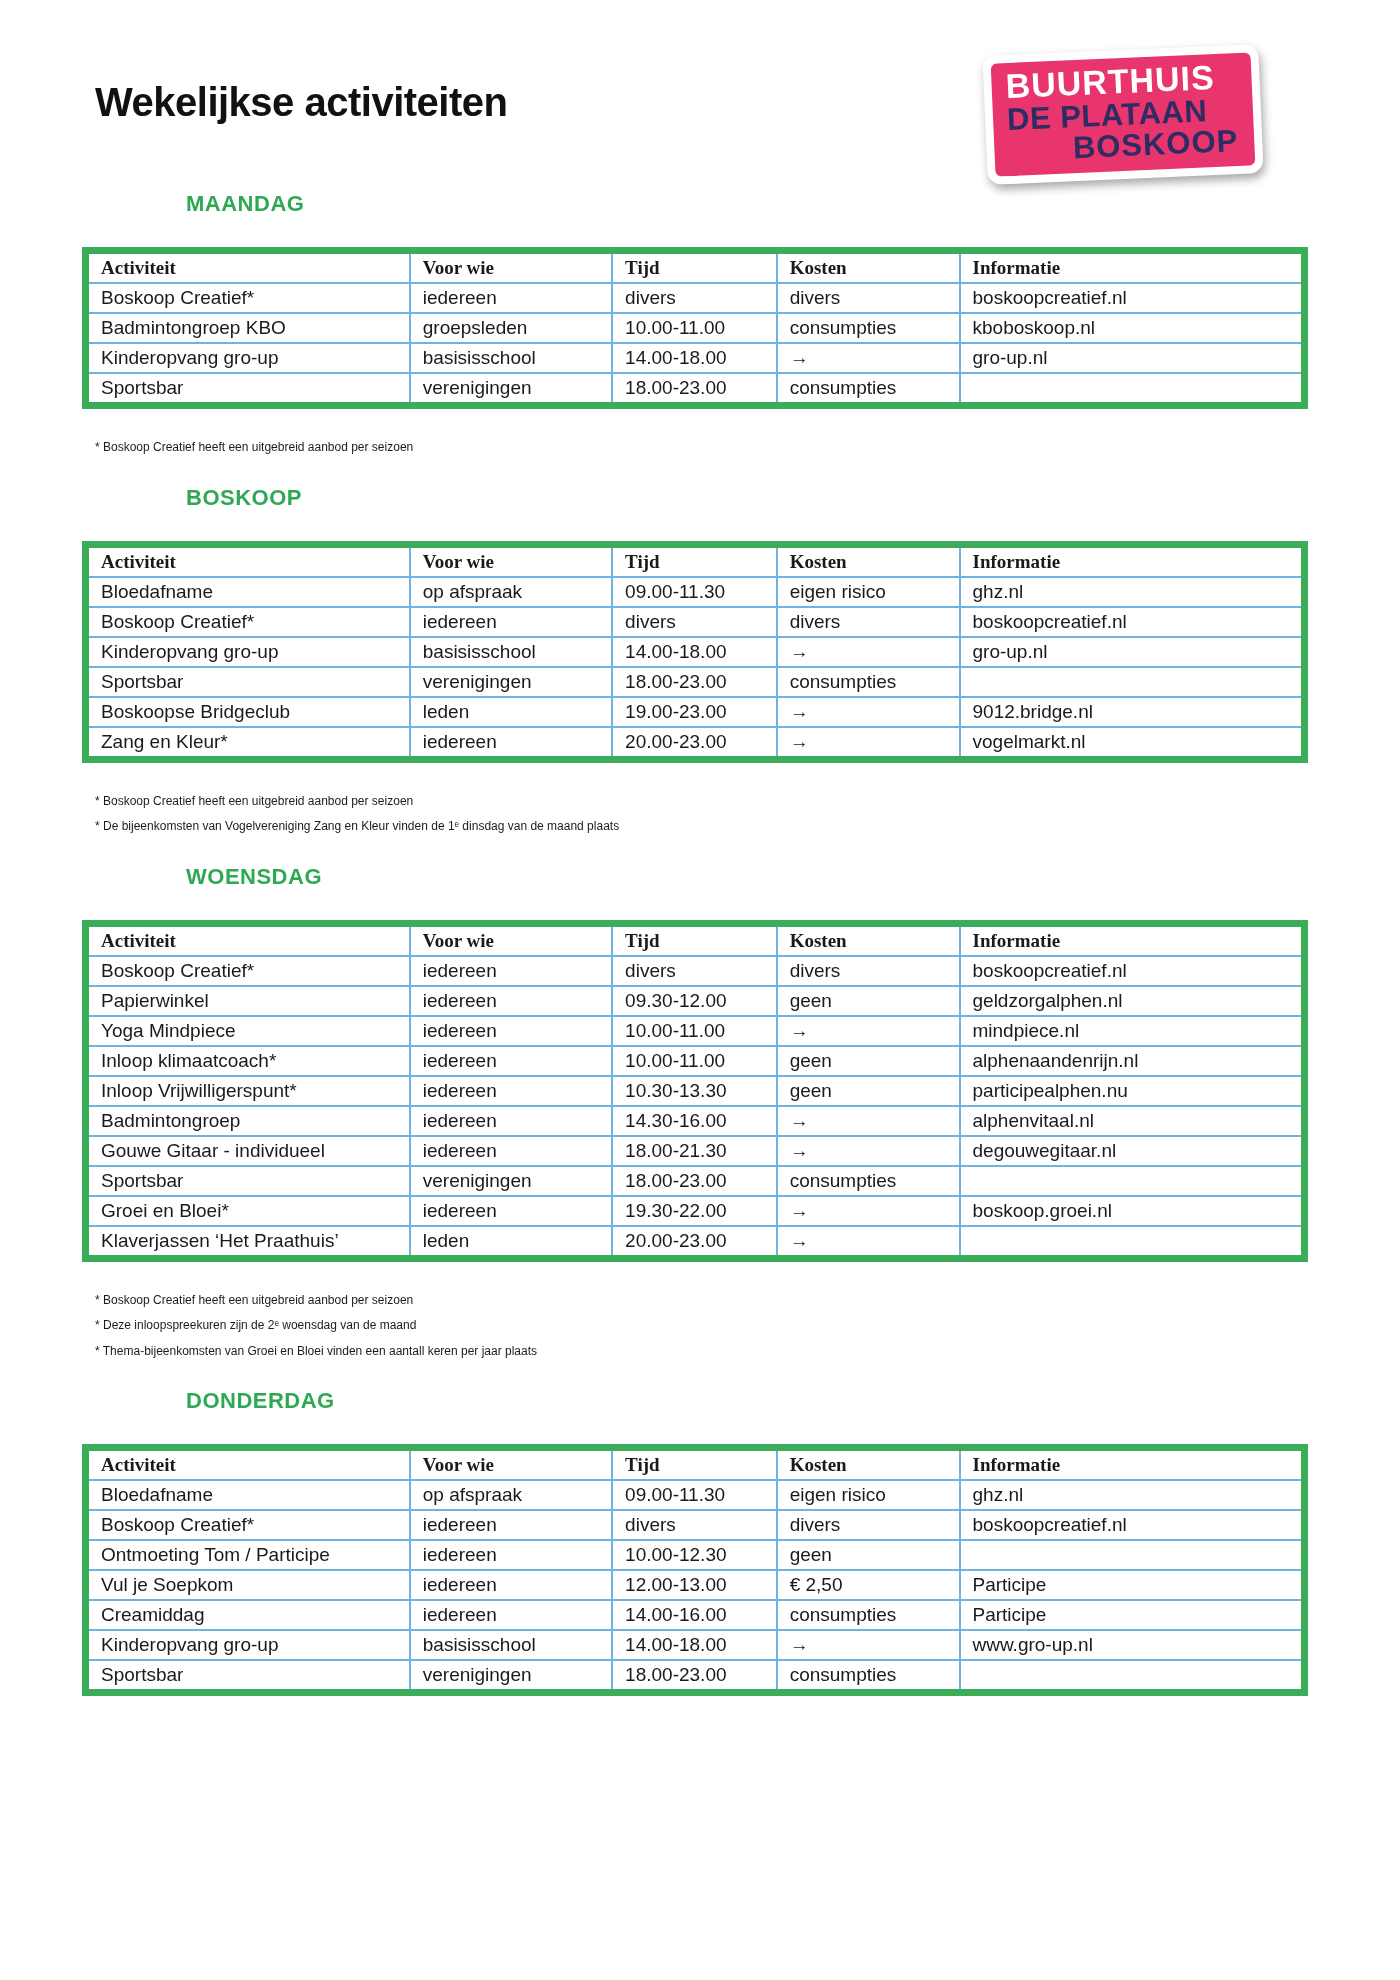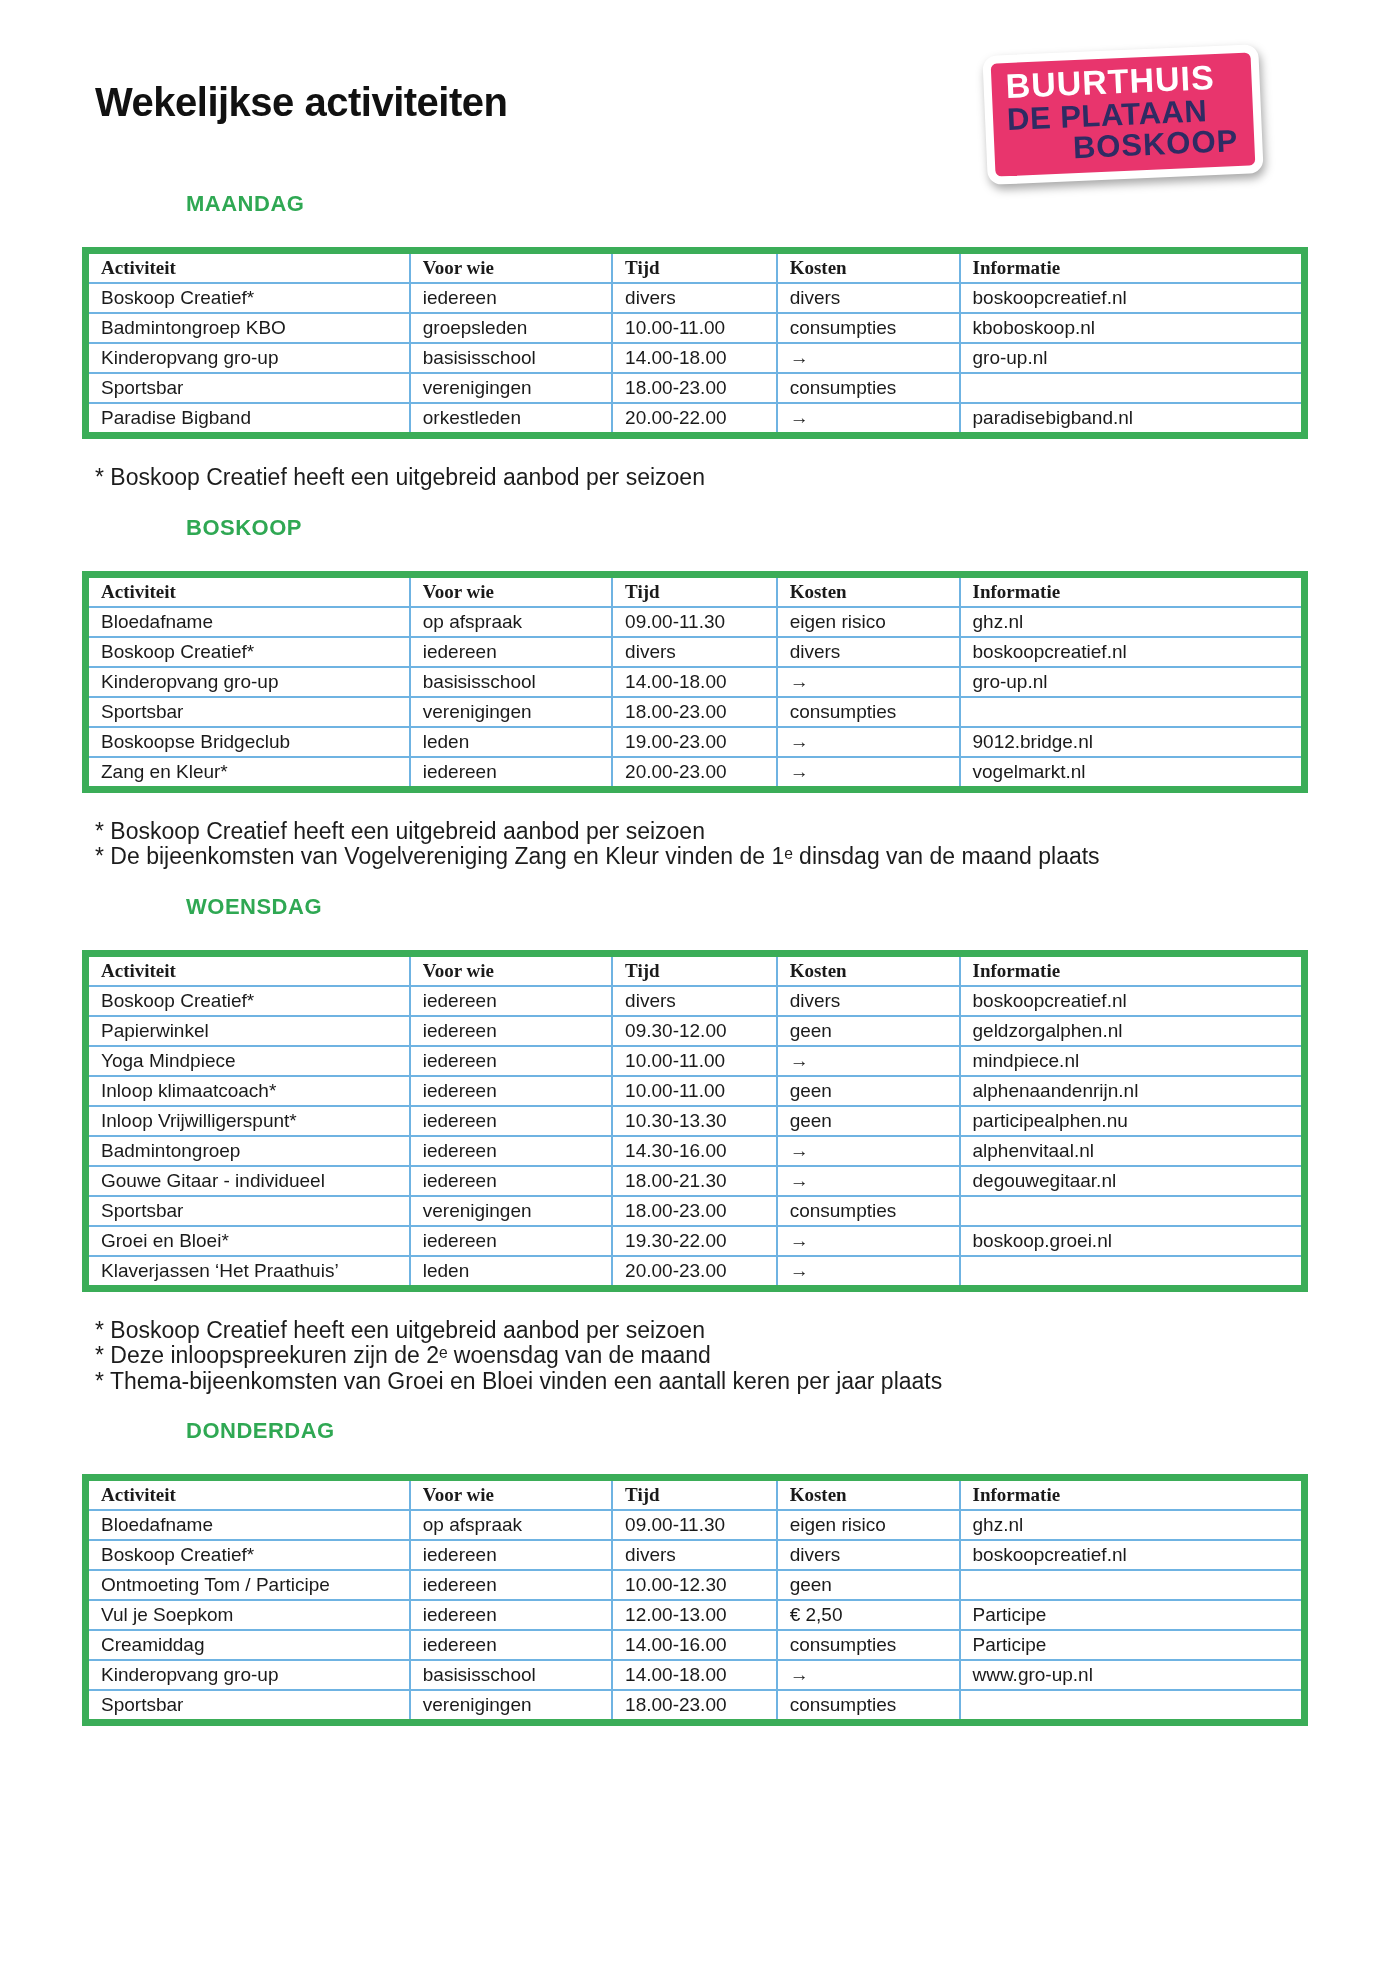--- a/index.html
+++ b/index.html
@@ -92,21 +92,21 @@
     overflow: hidden;
   }
   .day-table th {
     font-weight: bold;
     font-family: Liberation Serif, serif;
   }
   .footnotes {
     margin: 26px 0 0 95px;
   }
   .footnote {
-    font-size: 23px;
+    font-size: 12px;
     line-height: 25.5px;
     color: #1c1c1c;
   }
 </style>
 </head>
 <body>
 
 <div class="page">
 
   <h1 class="page-title">Wekelijkse activiteiten</h1>
@@ -158,27 +158,20 @@
               <td>14.00-18.00</td>
               <td>→</td>
               <td>gro-up.nl</td>
             </tr>
             <tr>
               <td>Sportsbar</td>
               <td>verenigingen</td>
               <td>18.00-23.00</td>
               <td>consumpties</td>
               <td></td>
-            </tr>
-            <tr>
-              <td>Paradise Bigband</td>
-              <td>orkestleden</td>
-              <td>20.00-22.00</td>
-              <td>→</td>
-              <td>paradisebigband.nl</td>
             </tr>
           </tbody>
         </table>
         <div class="footnotes">
           <div class="footnote">* Boskoop  Creatief heeft een uitgebreid aanbod per seizoen</div>
         </div>
       </section>
       <section class="day-section">
         <h2 class="day-heading">BOSKOOP</h2>
         <table class="day-table">

